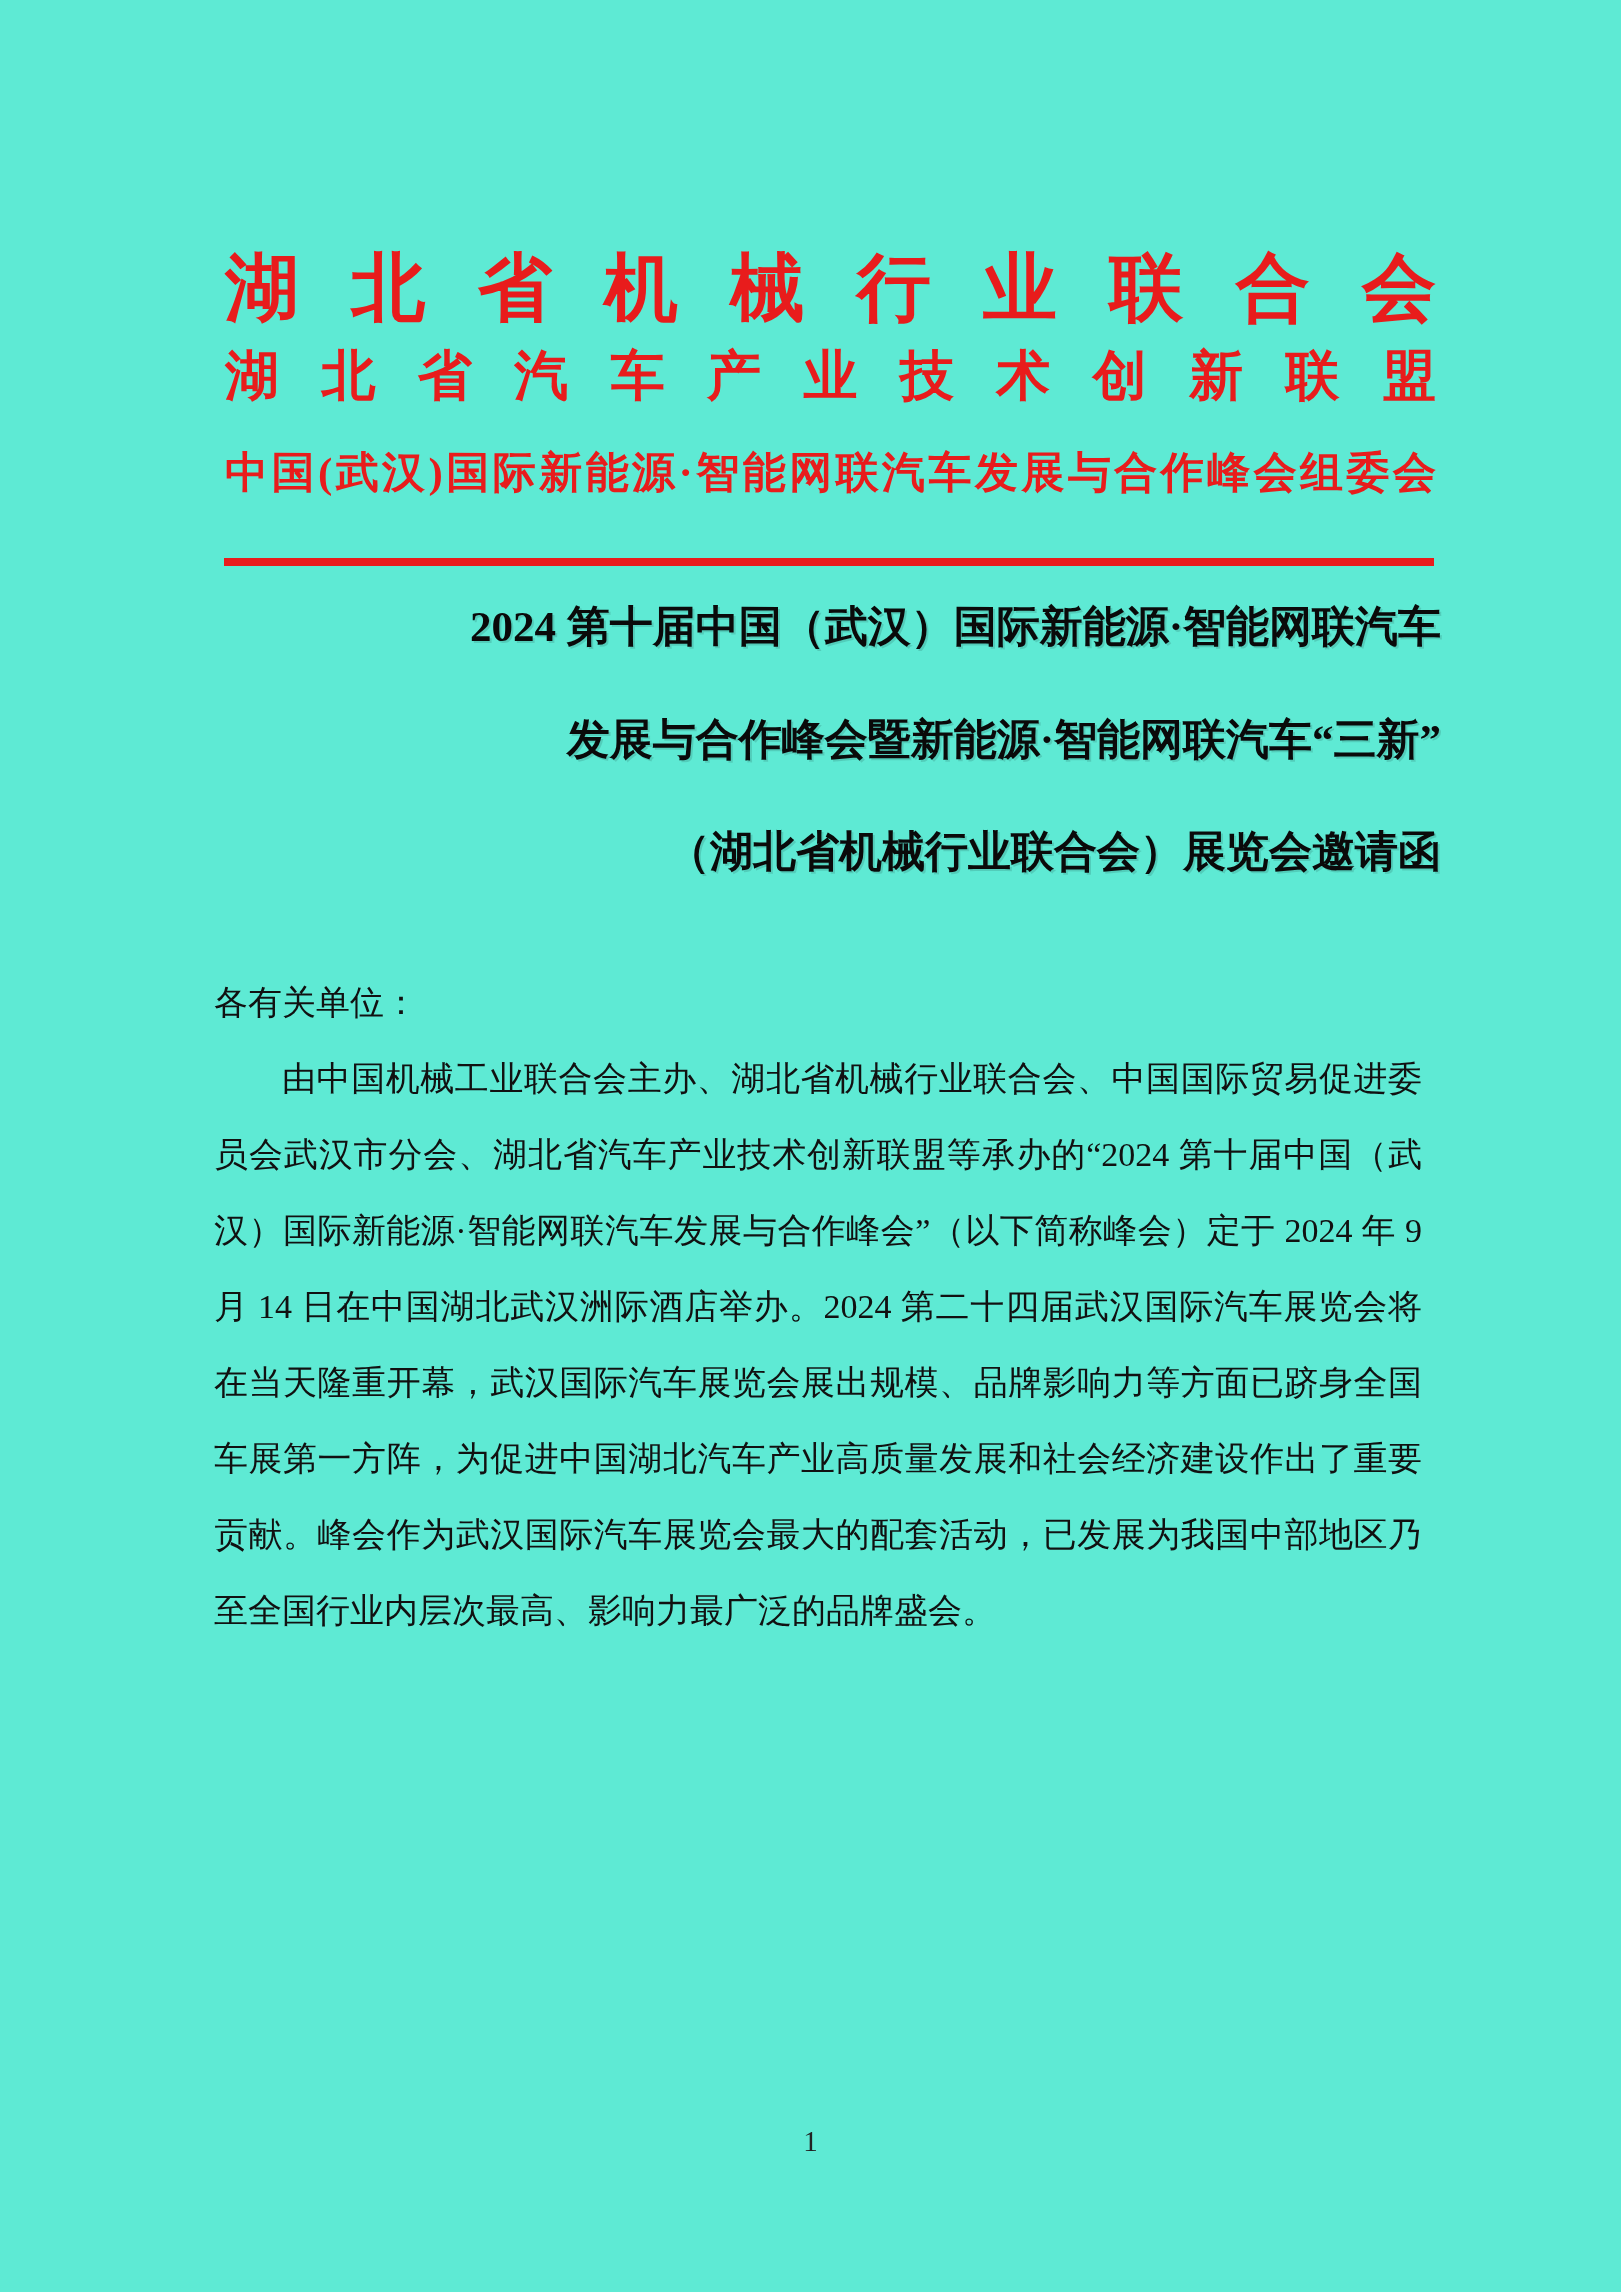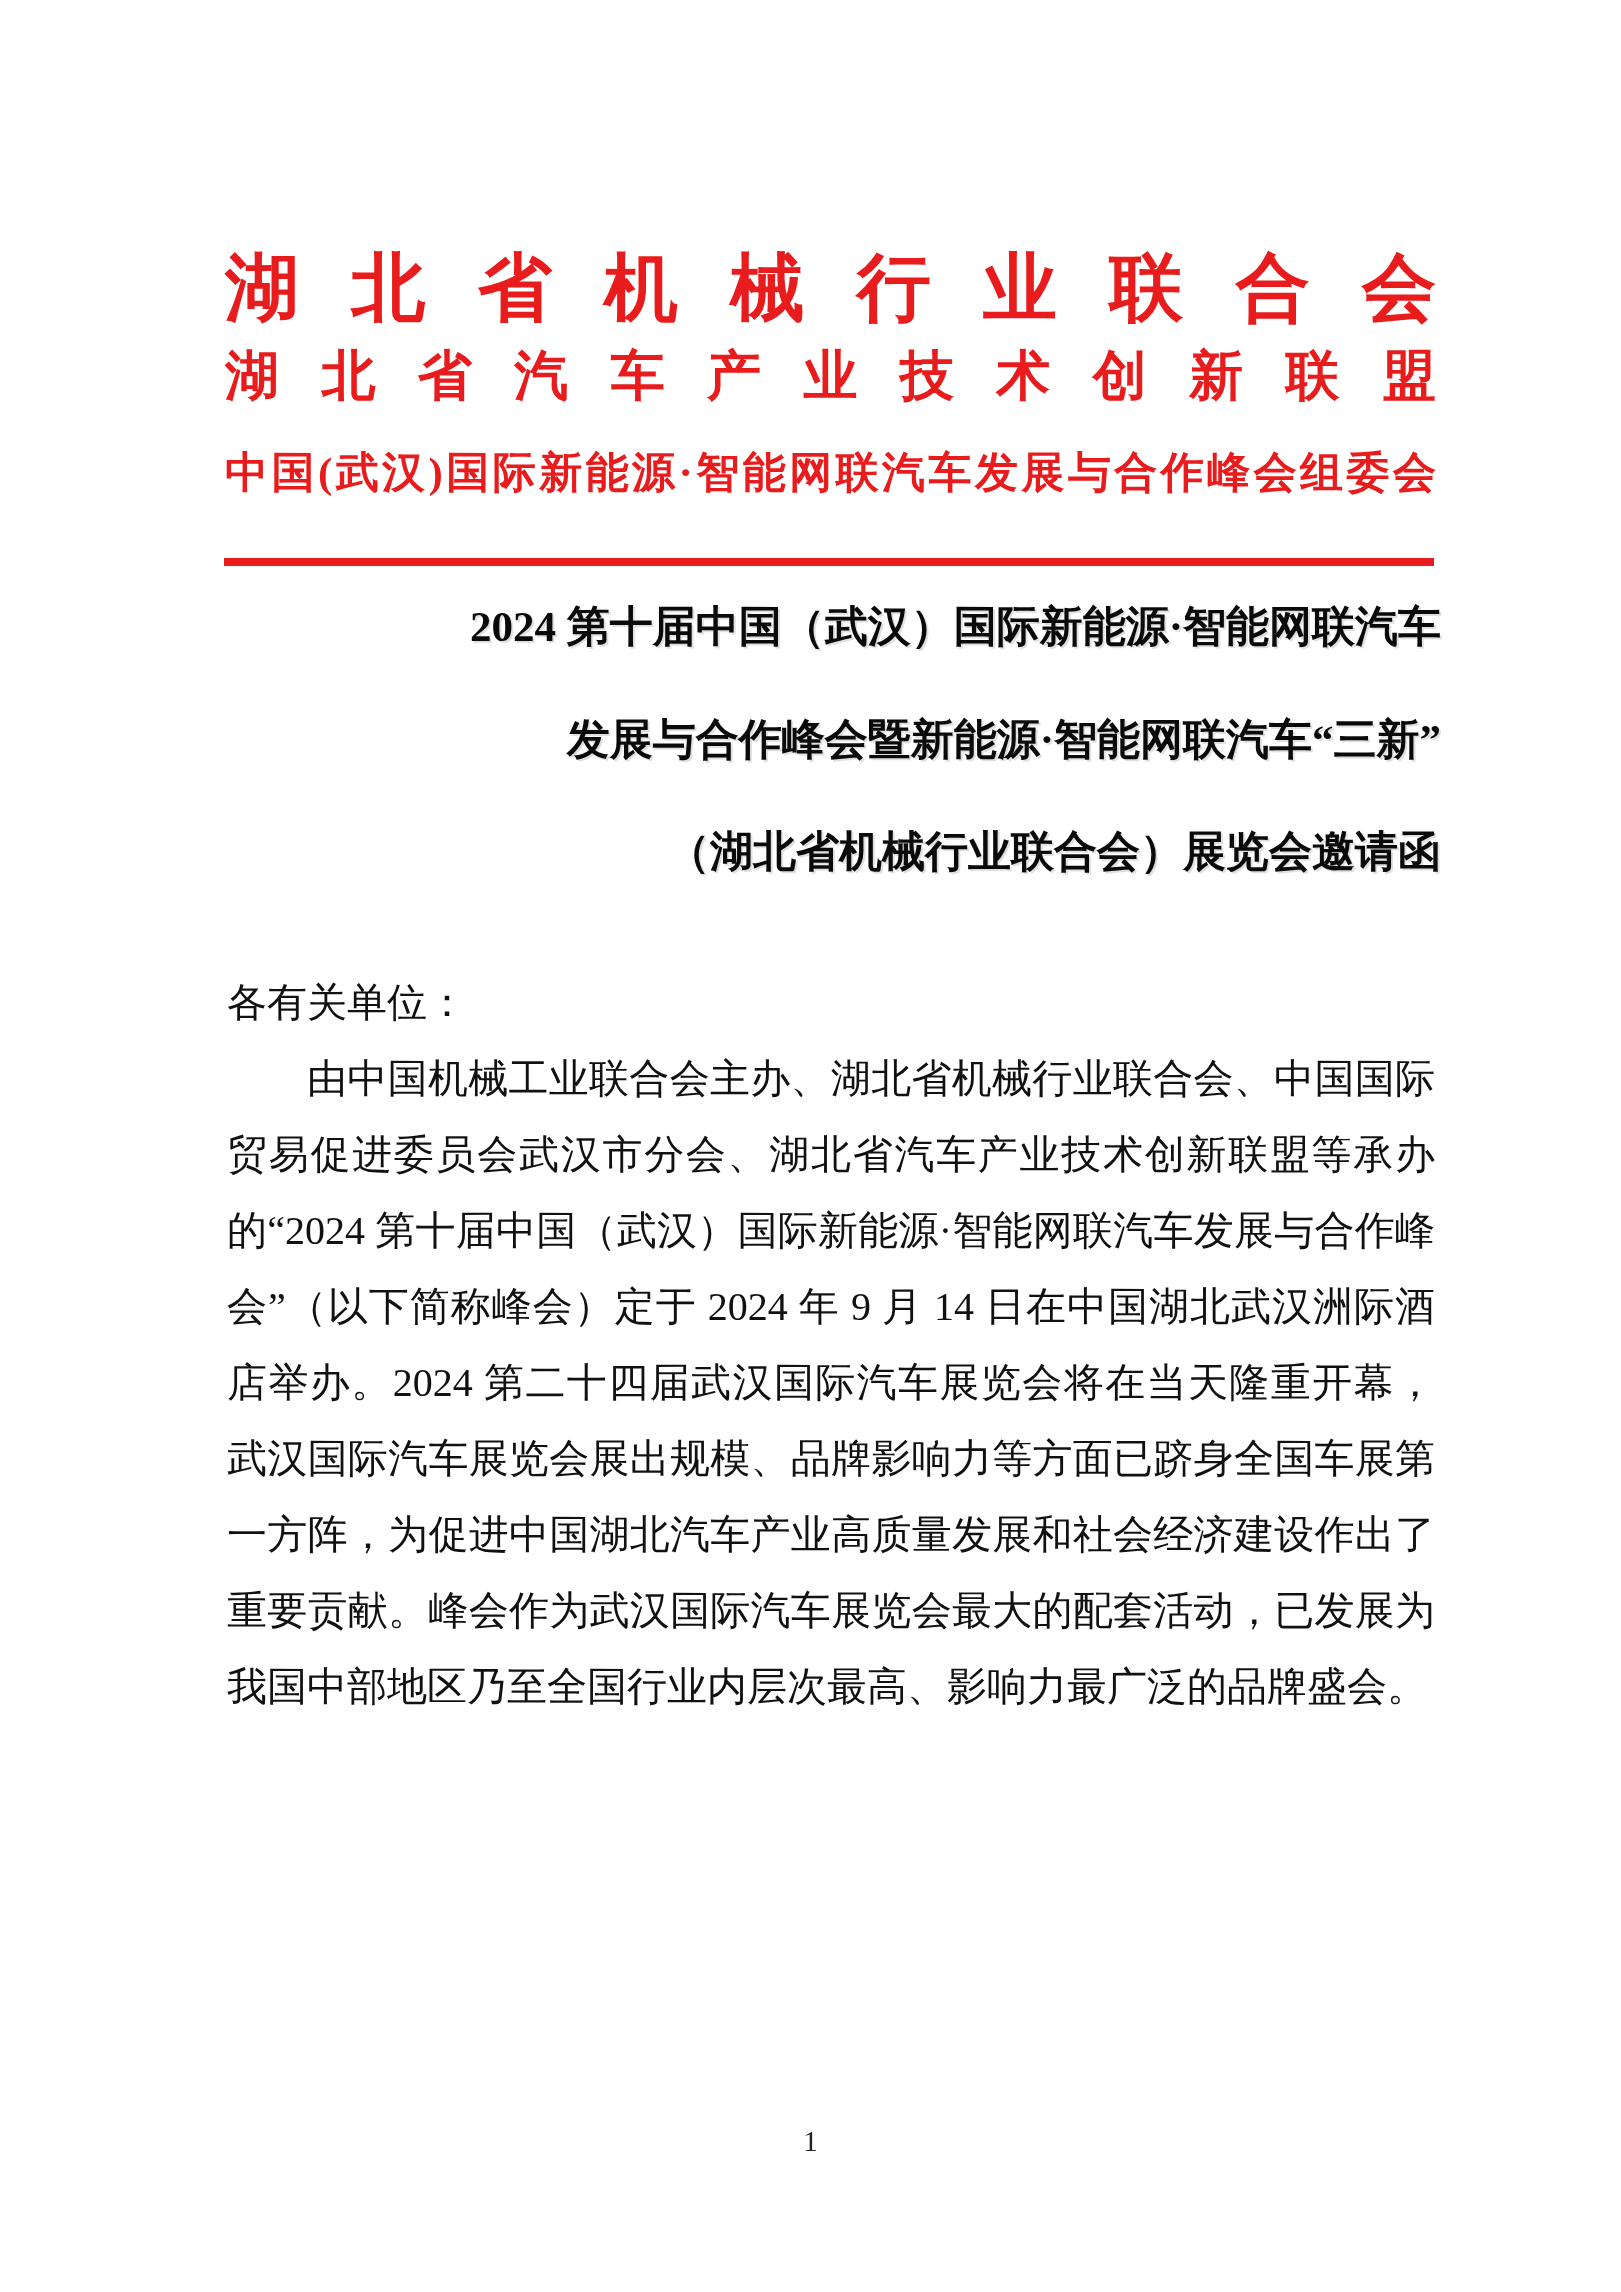--- a/index.html
+++ b/index.html
@@ -5,21 +5,21 @@
   html, body {
     margin: 0;
     padding: 0;
     background: #888;
   }
   .page {
     position: relative;
     width: 1621px;
     height: 2293px;
     margin: 0 auto;
-    background: #ffffff;
+    background: #5eead4;
     font-family: "Liberation Serif", serif;
     overflow: hidden;
   }
 
   
   .lh-line {
     position: absolute;
     left: 225px;
     width: 1211px;
     color: #e81c1c;
@@ -54,25 +54,25 @@
     line-height: 1.15;
     text-shadow: 2px 2px 0 rgba(0,0,0,0.12);
   }
   .tl-1 { top: 602px; }
   .tl-2 { top: 715px; }
   .tl-3 { top: 827px; }
 
   
   .body-text {
     position: absolute;
-    left: 227px;
+    left: 214px;
     top: 965px;
     width: 1208px;
     color: #111;
-    font-size: 40px;
+    font-size: 34px;
     line-height: 76px;
     text-align: justify;
   }
   .body-text p {
     margin: 0;
     padding: 0;
   }
   .body-text p.indent {
     text-indent: 2em;
   }

